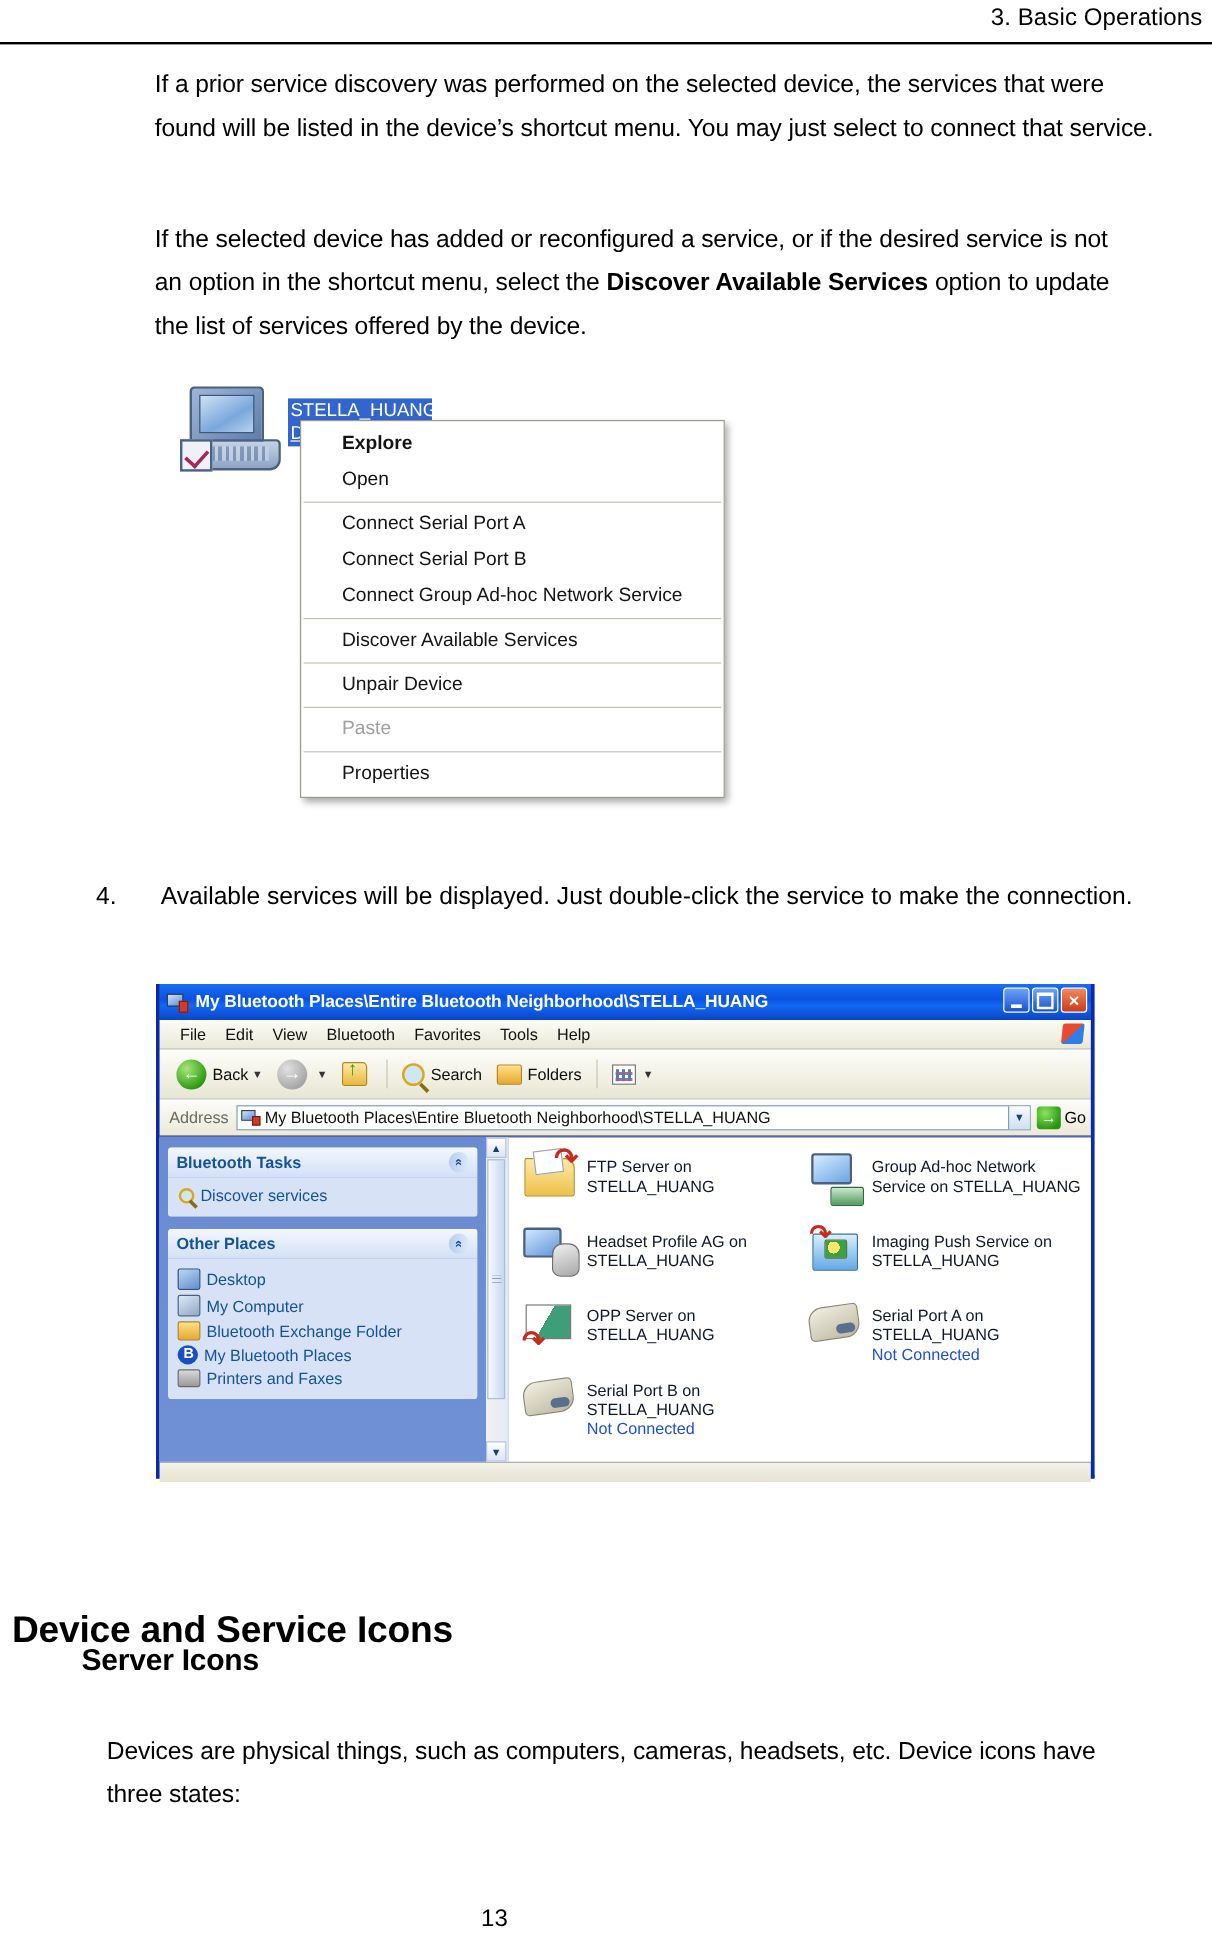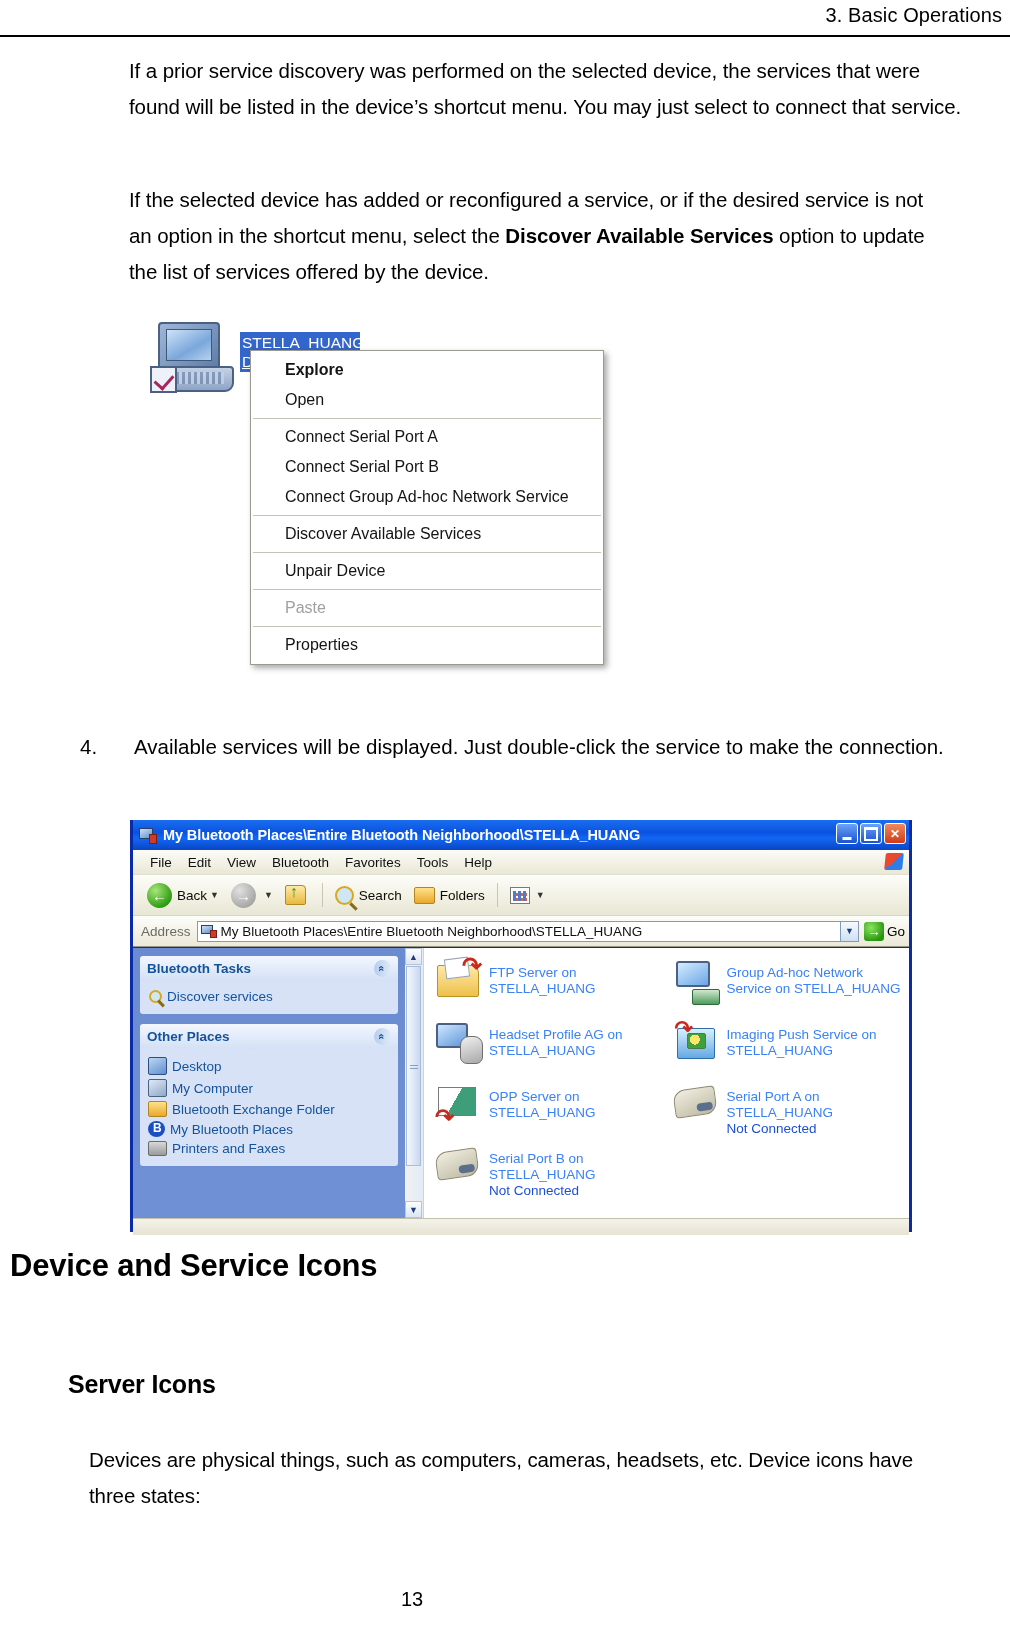--- a/index.html
+++ b/index.html
@@ -481,21 +481,21 @@
     flex: 1;
     padding: 10px 6px 0 10px;
     display: grid;
     grid-template-columns: 1fr 1fr;
     grid-auto-rows: 62px;
     column-gap: 6px;
   }
   .fitem { display: flex; align-items: flex-start; }
   .fitem .fico { width: 47px; height: 43px; flex: 0 0 auto; margin-right: 8px; position: relative;}
   .fitem .ftxt { padding-top: 7px; }
-  .fitem .fname { font-size: 13.5px; color:#3b82f6; line-height: 16px; }
+  .fitem .fname { font-size: 13.5px; color:#0f172a; line-height: 16px; }
   .fitem .fsub { font-size: 13.5px; color:#1d4ed8; line-height: 16px; }
 
   
   .ic-ftp {
     position:absolute; left:3px; top:7px; width:40px; height:30px;
     background: linear-gradient(180deg,#ffe9a8,#edc049);
     border:1px solid #b89225; border-radius: 2px 8px 2px 2px;
   }
   .ic-ftp:before{
     content:""; position:absolute; left:7px; top:-8px; width:22px; height:18px;
@@ -804,19 +804,19 @@
               <div class="fsub">Not Connected</div>
             </div>
           </div>
         </div>
     </div>
   </div>
 
   <div class="xp-statusbar"></div>
 </div>
 
-<h1 class="sec" style="left:10px; top:1248px;text-align:center;">Device and Service Icons</h1>
+<h1 class="sec" style="left:10px; top:1340px;text-align:center;">Device and Service Icons</h1>
 
 <h2 class="sub" style="left:68px; top:1370px;">Server Icons</h2>
 
 <div class="para" style="left:89px; top:1442px; width:870px;">Devices are physical things, such as computers, cameras, headsets, etc. Device icons have three states:</div>
 
 <div class="page-num" style="top:1588px;">13</div>
 
 </body></html>

